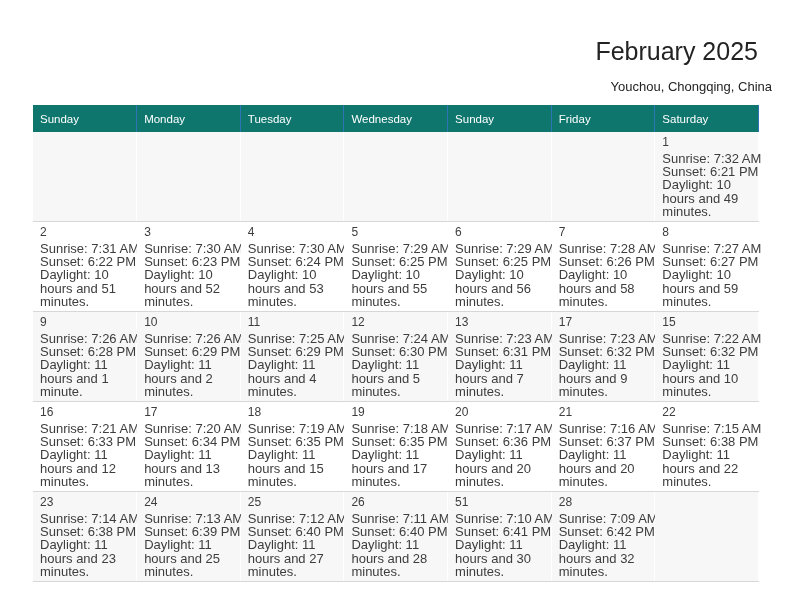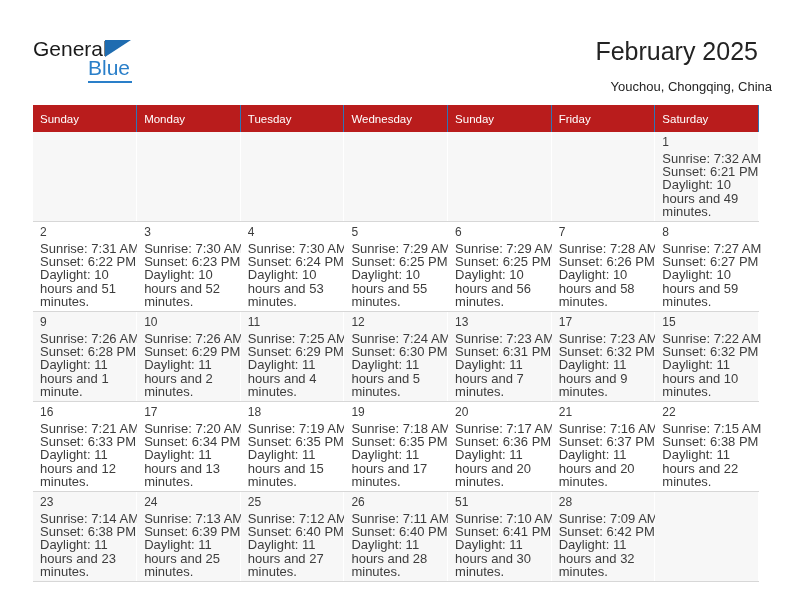--- a/index.html
+++ b/index.html
@@ -94,21 +94,21 @@
   
   .calendar {
     position: absolute;
     left: 33px;
     top: 105px;
     width: 726px;
     border-collapse: collapse;
     table-layout: fixed;
   }
   .calendar th {
-    background: #b91c1c;
+    background: #0f766e;
     color: #ffffff;
     font-size: 11.5px;
     font-weight: normal;
     text-align: left;
     padding: 5px 0 5px 7px;
     height: 17px;
     border-right: 1px solid #2e75b6;
   }
   .calendar td {
     vertical-align: top;
@@ -141,26 +141,20 @@
   .details div { white-space: nowrap; }
   .details .daylight { white-space: normal; }
   .empty .daynum, .empty .details { visibility: hidden; }
 </style>
 </head>
 <body>
 
 <div class="page">
 
   <div class="header">
-    <div class="logo">
-      <span class="logo-general">General</span>
-      <span class="logo-triangle"></span>
-      <span class="logo-blue">Blue</span>
-      <span class="logo-underline"></span>
-    </div>
     <div class="title">February 2025</div>
     <div class="subtitle">Youchou, Chongqing, China</div>
   </div>
 
   <table class="calendar">
     <thead>
       <tr>
         <th>Sunday</th>
         <th>Monday</th>
         <th>Tuesday</th>

